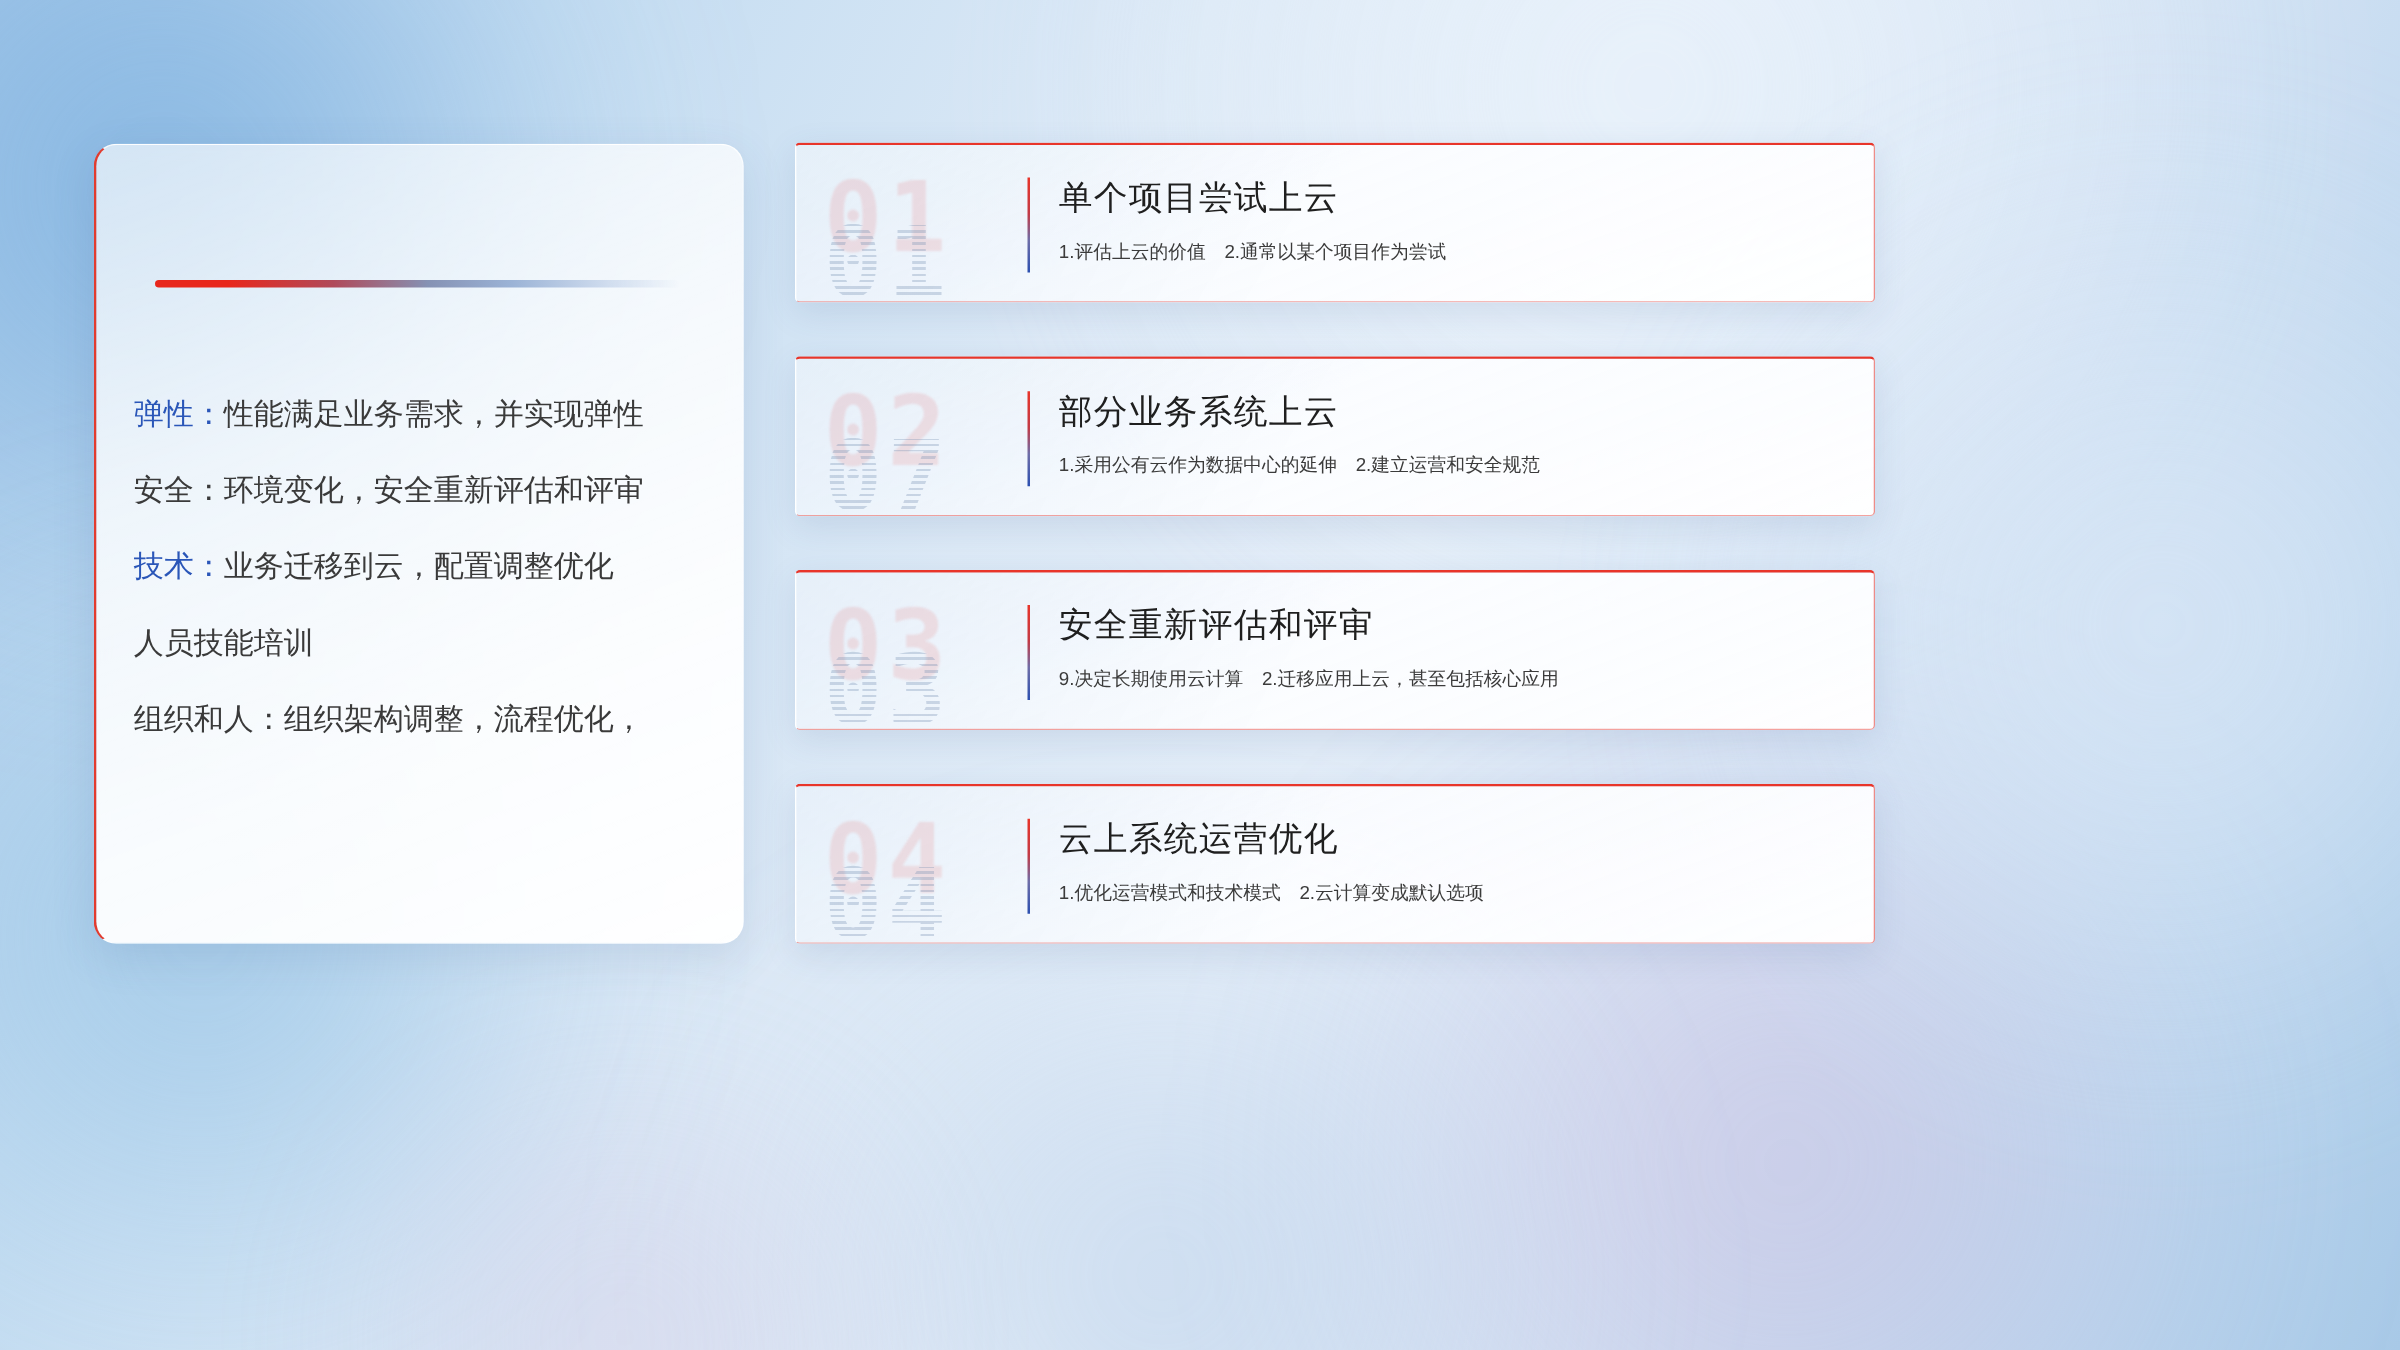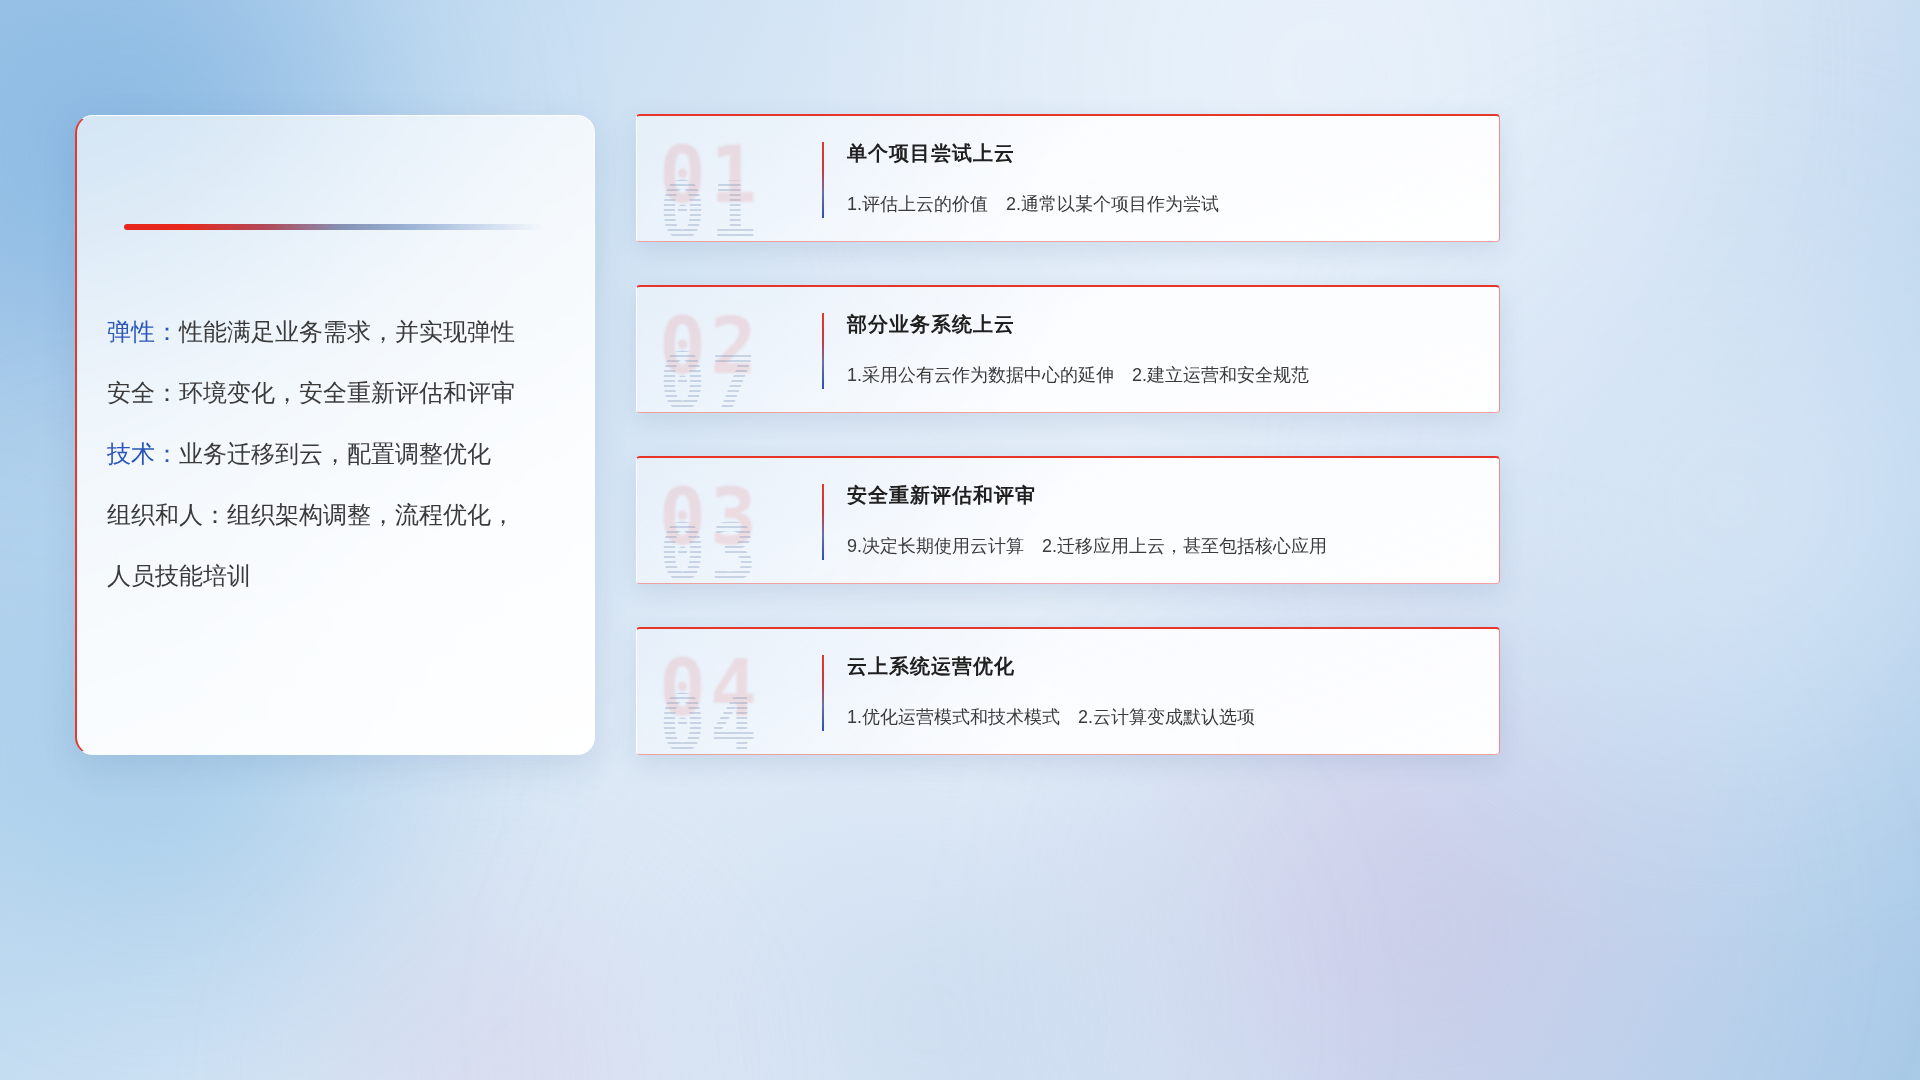--- a/index.html
+++ b/index.html
@@ -101,26 +101,26 @@
     font-family:"DejaVu Sans Mono","Liberation Mono",monospace;
     color:rgba(226,110,110,.18);
     filter:blur(1px);
   }
   .card-divider {
     position:absolute; left:185px; top:26px; width:2px; height:76px;
     background:linear-gradient(180deg,#e8352a 0%,#c33a45 38%,#6e6ea8 66%,#2b4fb0 100%);
   }
   .card-heading {
     position:absolute; left:210px; top:24px;
-    font-size:20px; font-weight:bold; color:#1f1f1f; letter-spacing:1px;
+    font-size:27px; font-weight:normal; color:#1f1f1f; letter-spacing:1px;
     white-space:nowrap;
   }
   .card-desc {
     position:absolute; left:210px; top:76px;
-    font-size:18px; color:#3b3b3b; white-space:nowrap;
+    font-size:15px; color:#3b3b3b; white-space:nowrap;
   }
 </style>
 </head>
 <body>
 
 <div id="bg">
   <div class="bg-base"></div>
   <div class="bg-blob blob-1"></div>
   <div class="bg-blob blob-2"></div>
   <div class="bg-blob blob-3"></div>
@@ -129,22 +129,22 @@
   <div class="bg-blob blob-6"></div>
   <div class="bg-blob blob-7"></div>
 </div>
 
 <section id="left-panel">
   <div id="panel-rule"></div>
   <div id="panel-list">
       <div class="panel-line"><span class="k blue">弹性：</span><span class="v">性能满足业务需求，并实现弹性</span></div>
       <div class="panel-line"><span class="k dark">安全：</span><span class="v">环境变化，安全重新评估和评审</span></div>
       <div class="panel-line"><span class="k blue">技术：</span><span class="v">业务迁移到云，配置调整优化</span></div>
+      <div class="panel-line"><span class="k dark"></span><span class="v">人员技能培训</span></div>
       <div class="panel-line"><span class="k dark">组织和人：</span><span class="v">组织架构调整，流程优化，</span></div>
-      <div class="panel-line"><span class="k dark"></span><span class="v">人员技能培训</span></div>
     </div>
 </section>
 
 <section id="cards">
     <article class="card">
       <div class="card-sheen"></div>
       <div class="card-num-glow">01</div>
       <div class="card-num">01</div>
       <div class="card-divider"></div>
       <h2 class="card-heading">单个项目尝试上云</h2>

